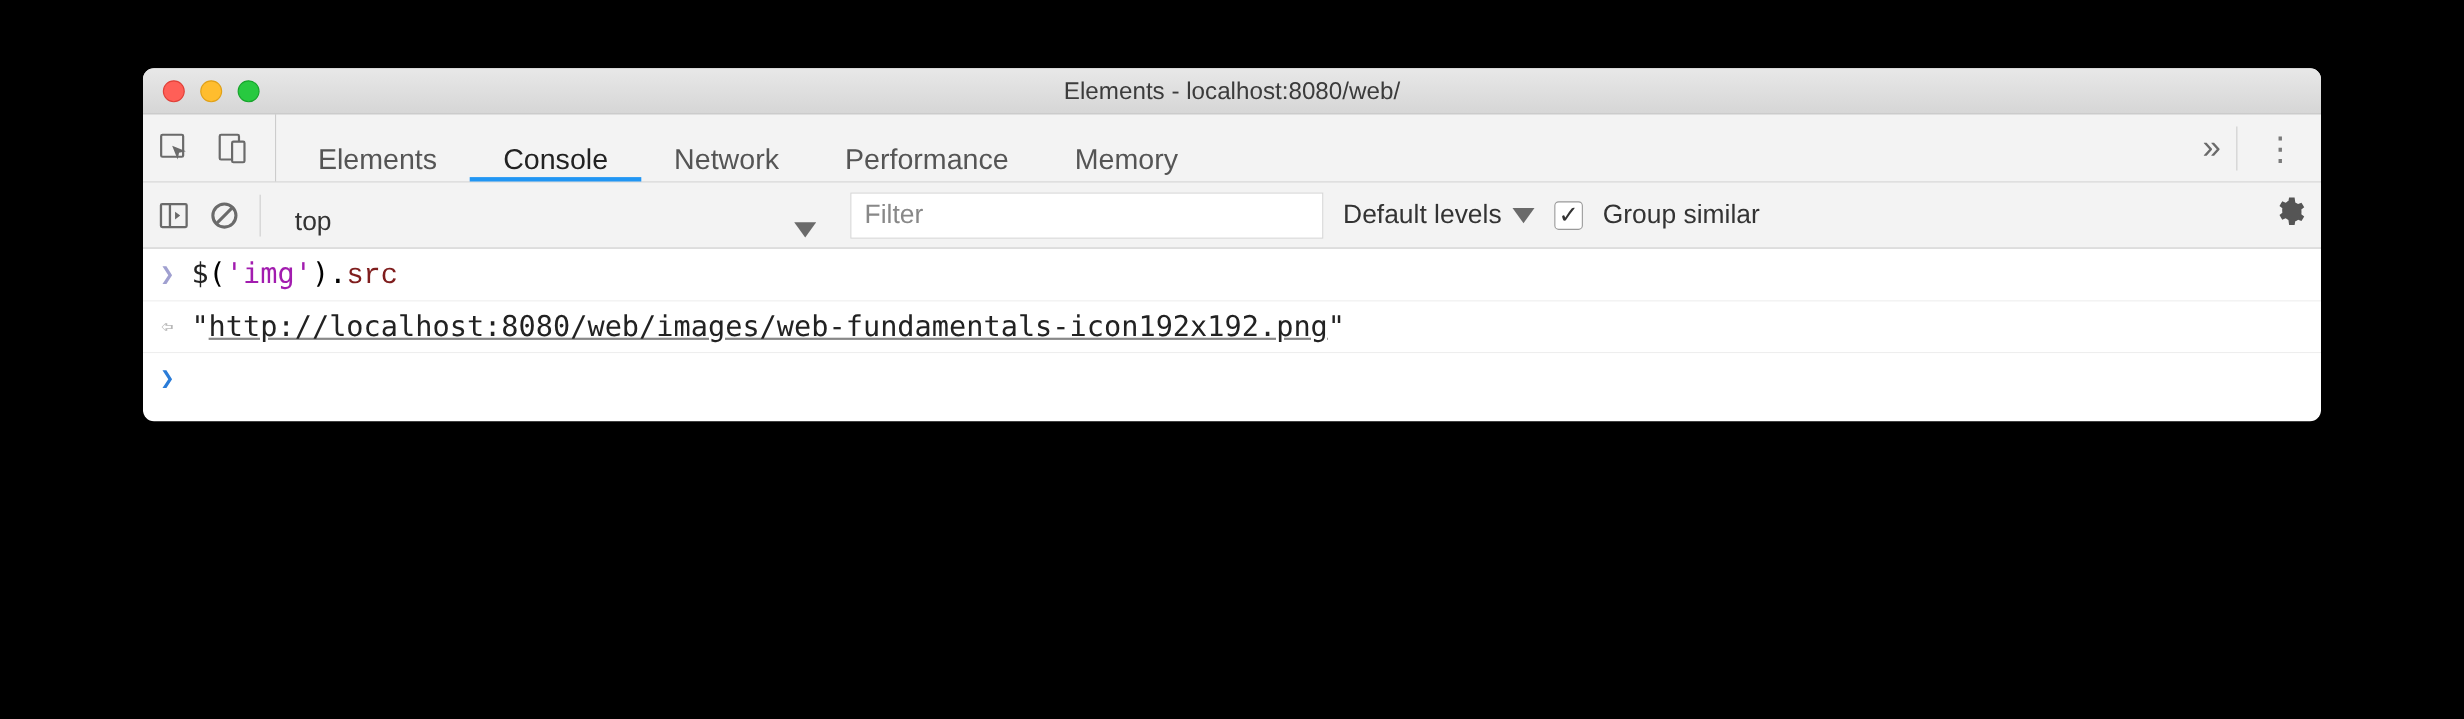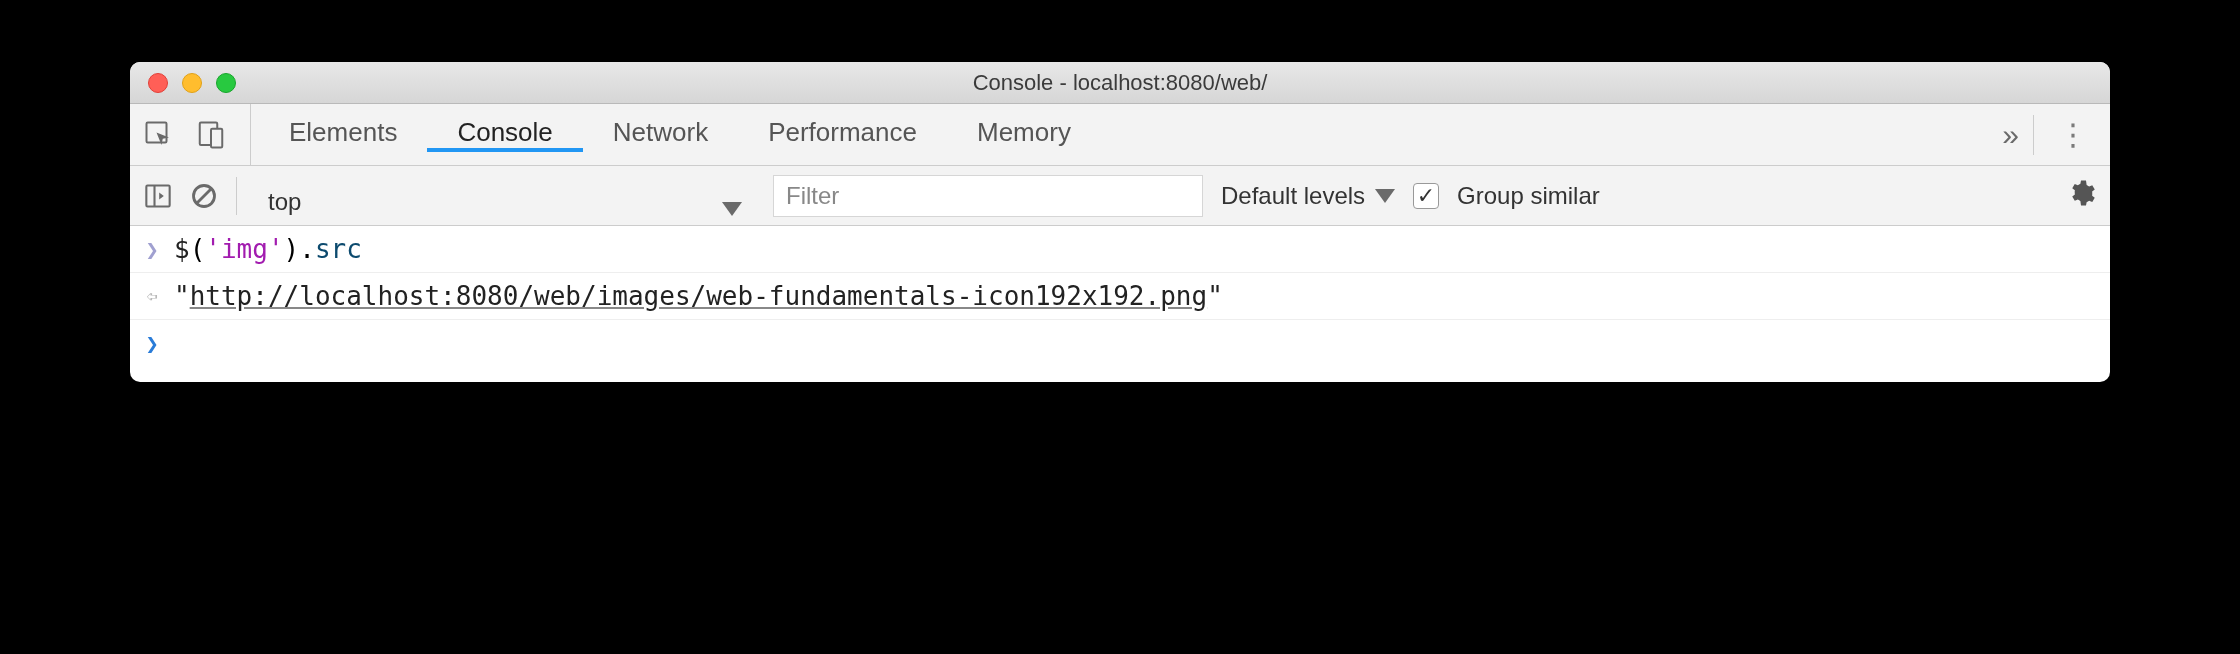--- a/index.html
+++ b/index.html
@@ -58,21 +58,21 @@
     align-items: center;
     gap: 22px;
     padding-right: 24px;
     border-right: 1px solid #ccc;
     margin-right: 8px;
   }
   .icon-btn { color: #6a6a6a; display: flex; align-items: center; cursor: pointer; }
   .icon-btn svg { display: block; }
   .tabs {
     display: flex;
-    align-items: center;
+    align-items: flex-end;
   }
   .tab {
     display: flex;
     align-items: center;
     padding: 0 30px;
     font-size: 26px;
     color: #555;
     cursor: pointer;
     border-bottom: 4px solid transparent;
   }
@@ -175,21 +175,21 @@
   .gutter.prompt-blue { color: #2a7cd8; font-weight: bold; }
   .out-arrow {
     color: #b8b8b8;
     transform: scaleX(-1);
     display: inline-block;
     font-size:20px;
   }
   .code { white-space: pre; }
   .tok-func { color: #222; }
   .tok-str { color: #a21caf; }
-  .tok-prop { color: #0c4a6e; }
+  .tok-prop { color: #7f1d1d; font-family: Liberation Mono, monospace; }
   .result { color: #222; }
   .result .q { color: #222; }
   .result .url { text-decoration: underline; text-decoration-color: #888; }
   .row.prompt { border-bottom: none; padding-bottom: 24px;}
   .cursor-input {
     border: none; outline: none;
     font: inherit;
     width: 90%;
   }
 </style>
@@ -197,21 +197,21 @@
 <body>
 
 <div class="window">
 
   <div class="titlebar">
     <div class="traffic-lights">
       <div class="tl red"></div>
       <div class="tl yellow"></div>
       <div class="tl green"></div>
     </div>
-    <div class="title">Console - localhost:8080/web/</div>
+    <div class="title">Elements - localhost:8080/web/</div>
   </div>
 
   <div class="tabstrip">
     <div class="ts-icons">
       <span class="icon-btn">
         <svg width="30" height="30" viewBox="0 0 24 24" fill="none" stroke="currentColor" stroke-width="1.6">
           <rect x="2" y="2" width="16" height="16" rx="1"></rect>
           <path d="M10 10 L20 14 L15 15 L14 20 Z" fill="currentColor" stroke="none"></path>
         </svg>
       </span>

